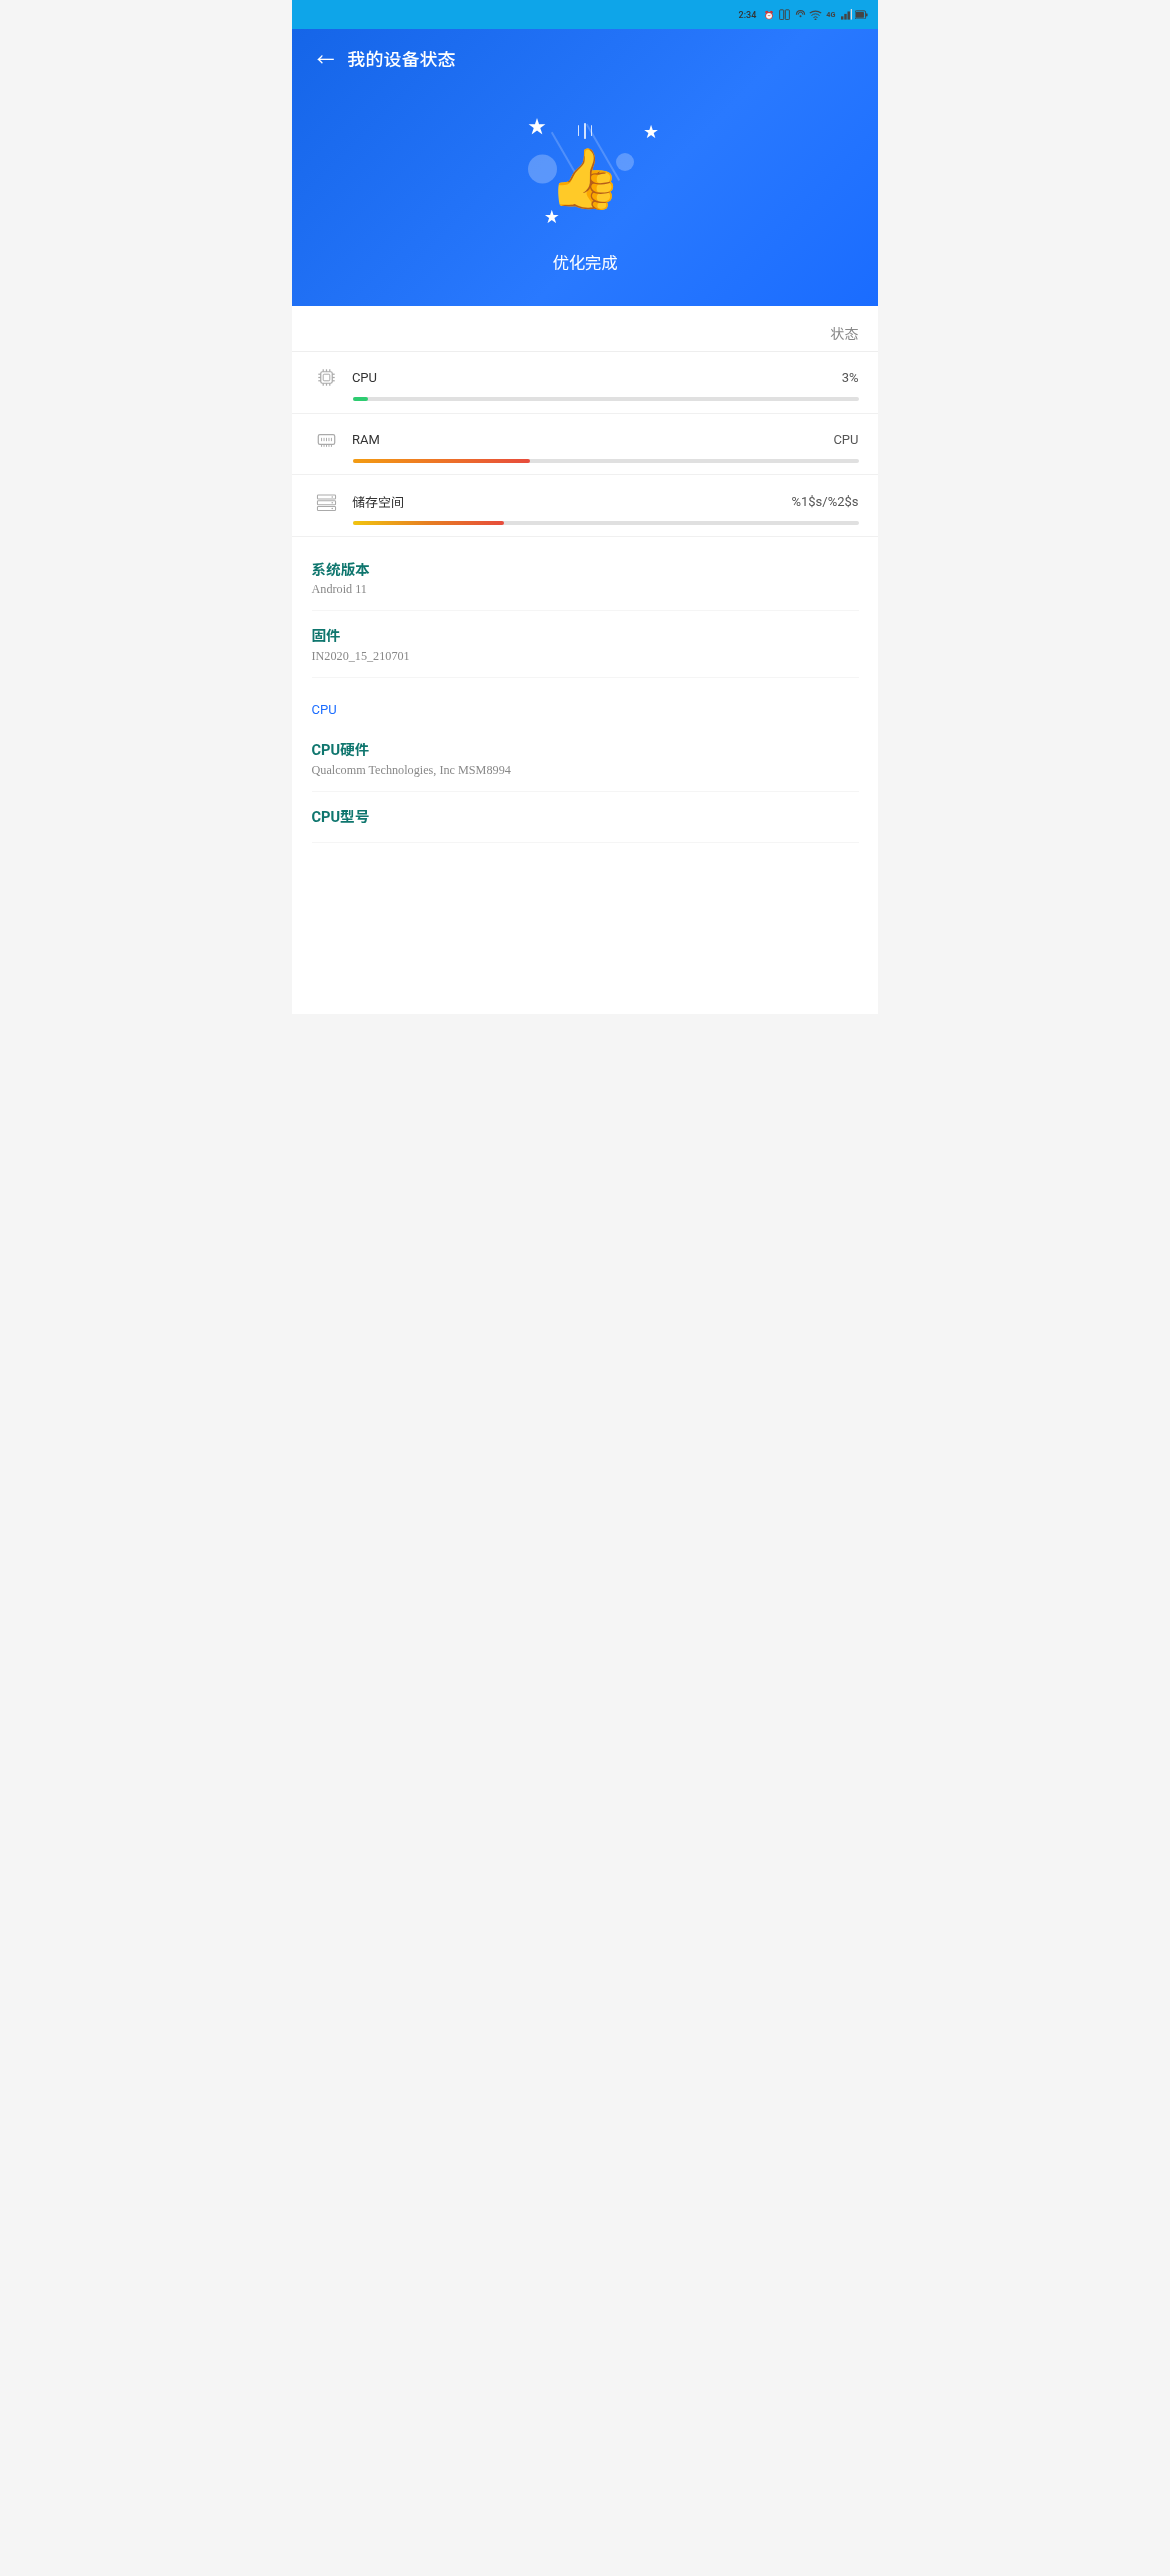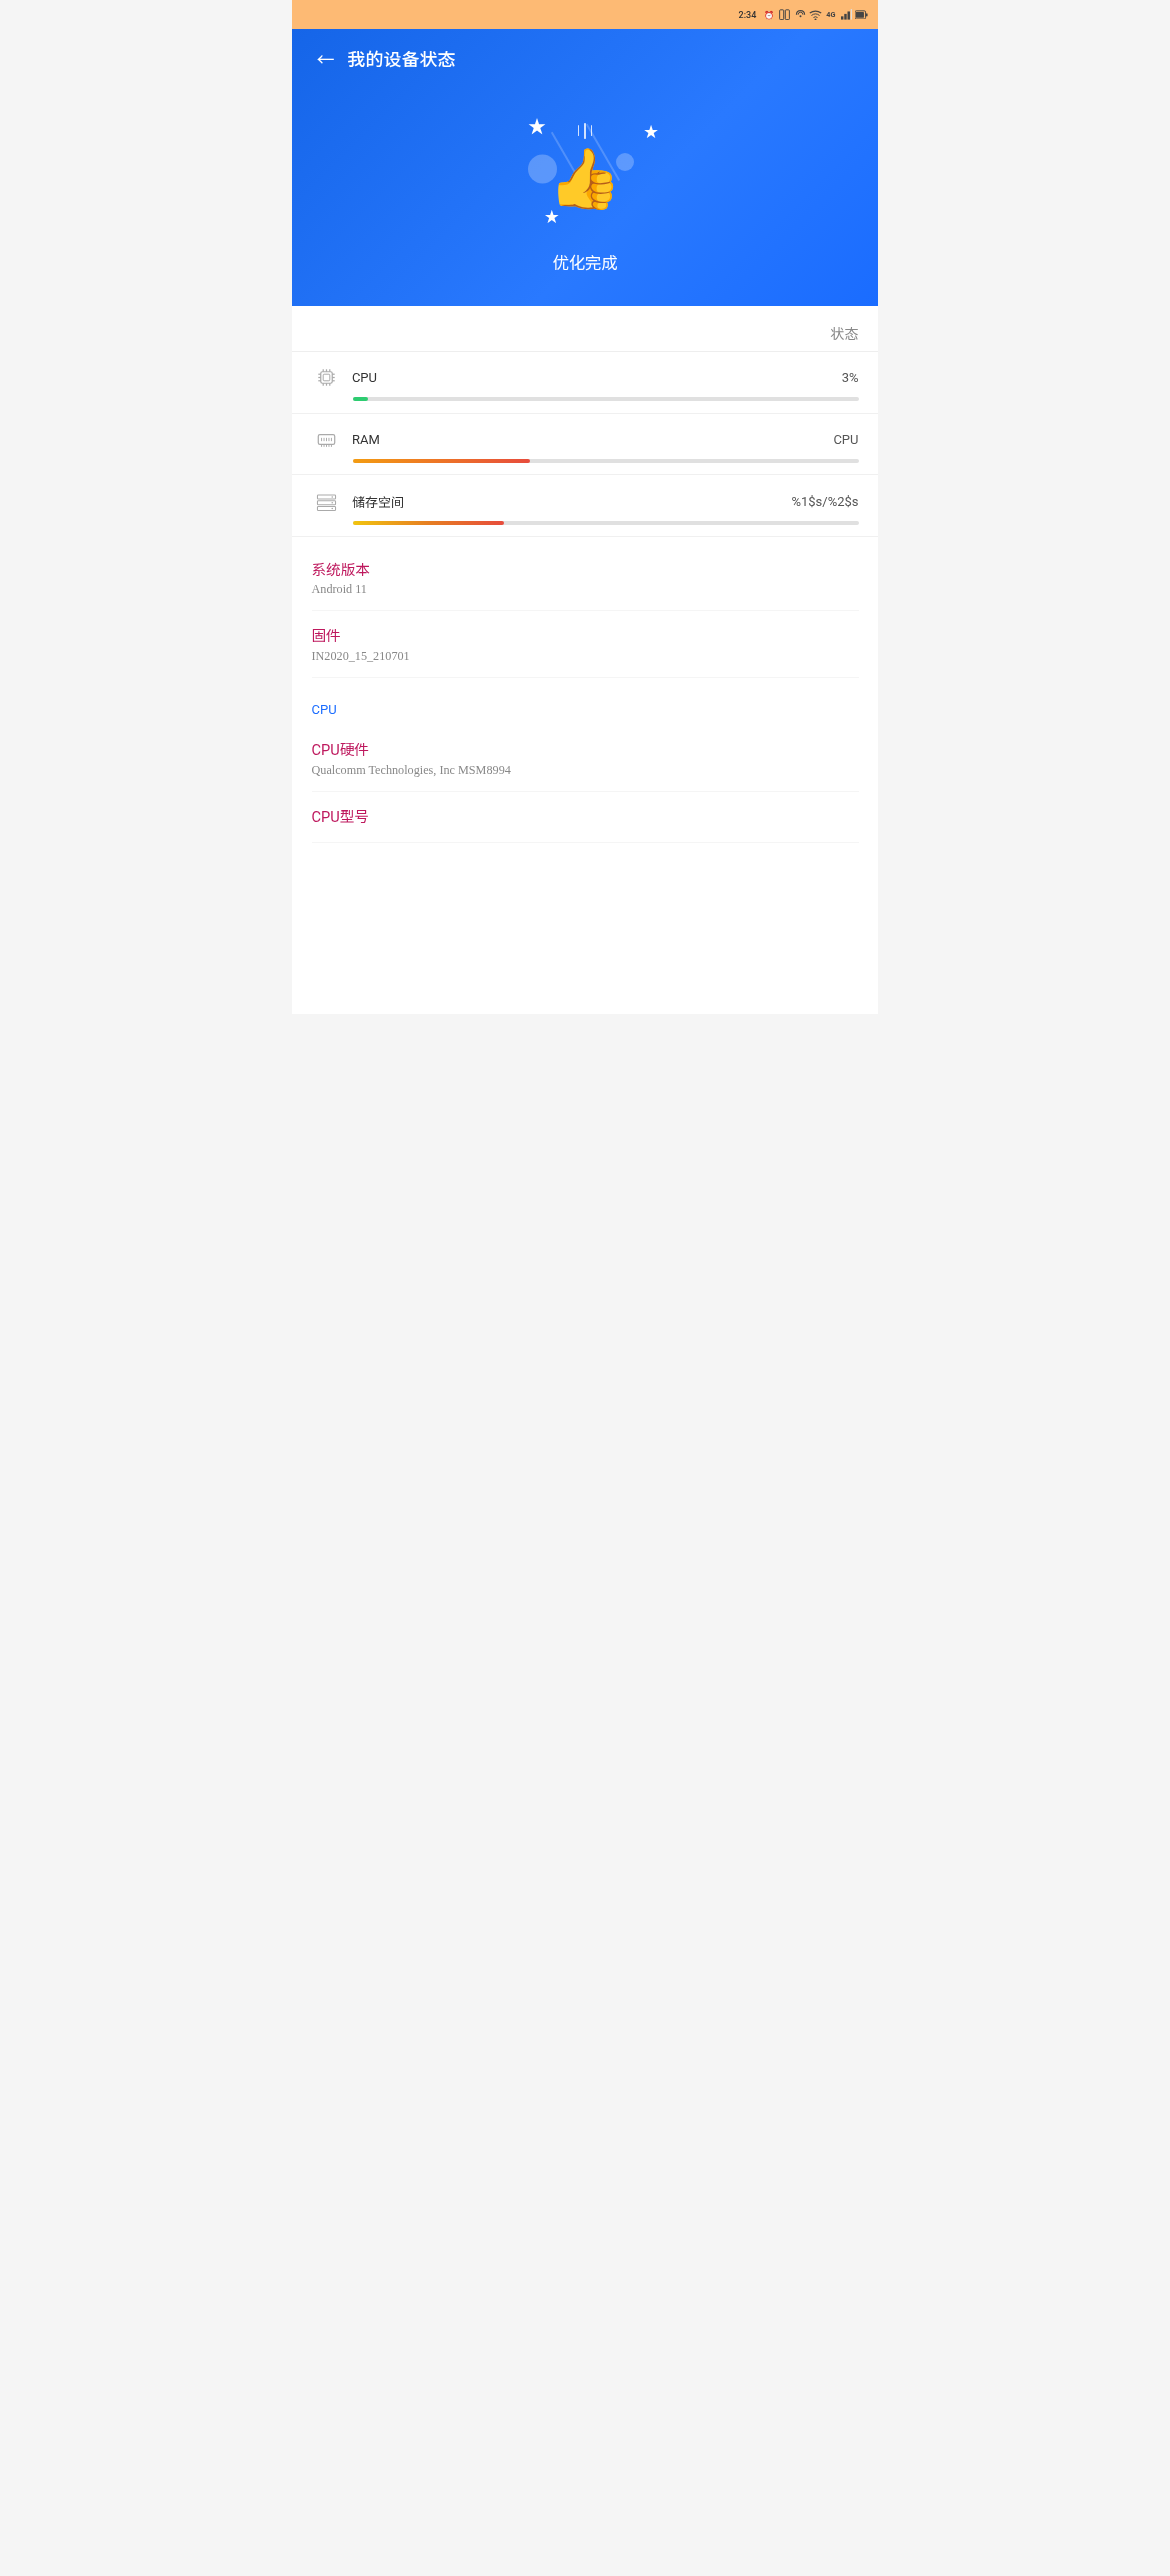--- a/index.html
+++ b/index.html
@@ -7,21 +7,21 @@
       font-family: 'Roboto', 'Noto Sans SC', sans-serif;
       background: #f5f5f5;
       width: 586px;
       margin: 0 auto;
       position: relative;
       min-height: 1288px;
     }
 
     
     .status-bar {
-      background: #fdba74;
+      background: #0ea5e9;
       height: 29px;
       display: flex;
       align-items: center;
       justify-content: flex-end;
       padding: 0 9.8px;
       gap: 3.3px;
     }
     .status-time {
       font-size: 9px;
       color: #333;
@@ -221,22 +221,22 @@
       font-size: 13px;
       color: #1a6cff;
       padding: 16.3px 0 8.1px 0;
     }
     .info-group {
       padding: 13px 0;
       border-bottom: 0.8px solid #f5f5f5;
     }
     .info-label {
       font-size: 14.6px;
-      color: #be185d;
-      font-weight: 400;
+      color: #0f766e;
+      font-weight: 700;
       margin-bottom: 3.3px;
     }
     .info-value {
       font-size: 12.2px;
       color: #888;
       font-family: Liberation Serif, serif;
     }
 
     
     .cpu-section {

